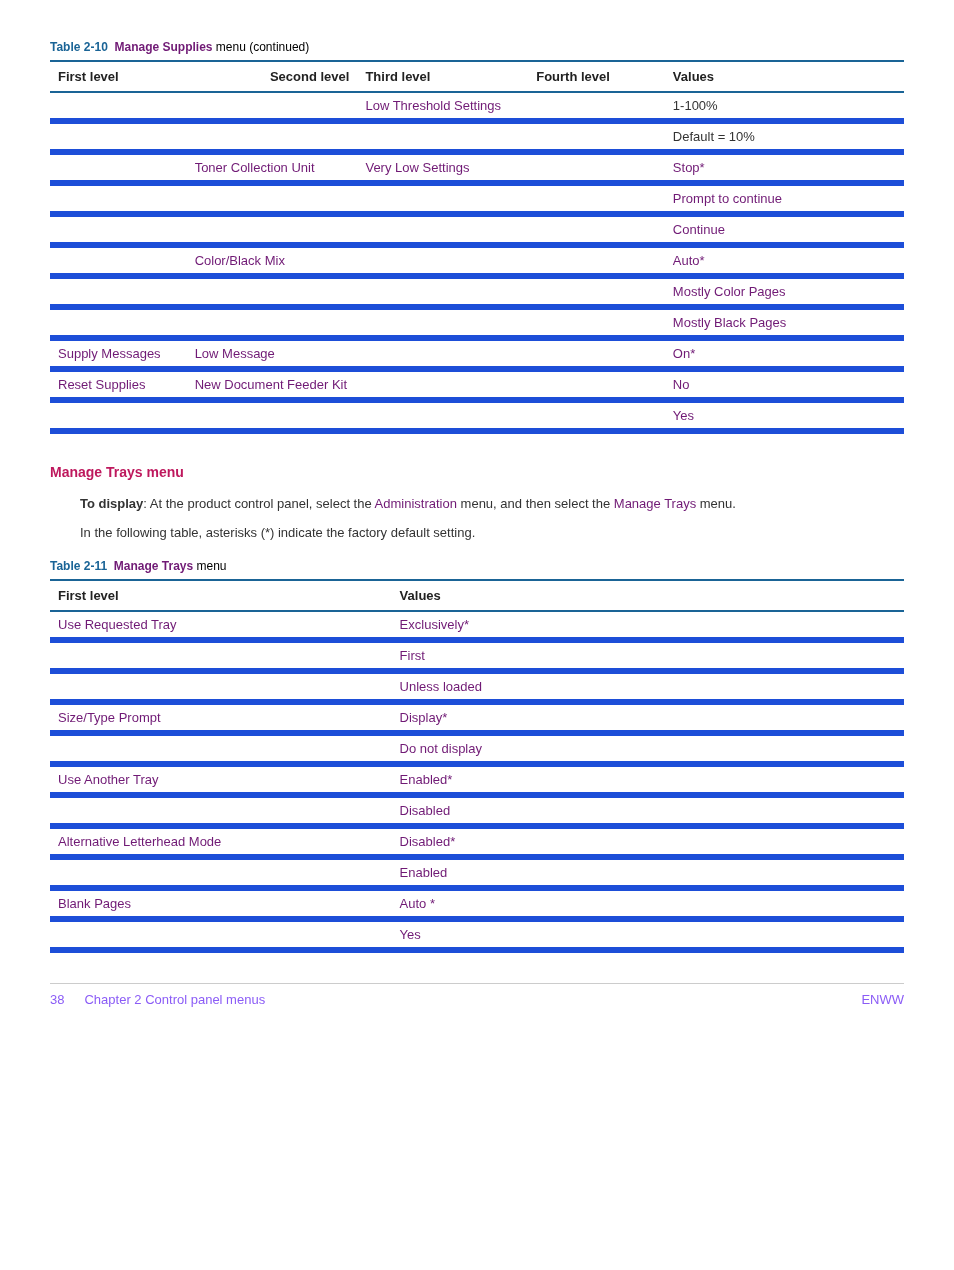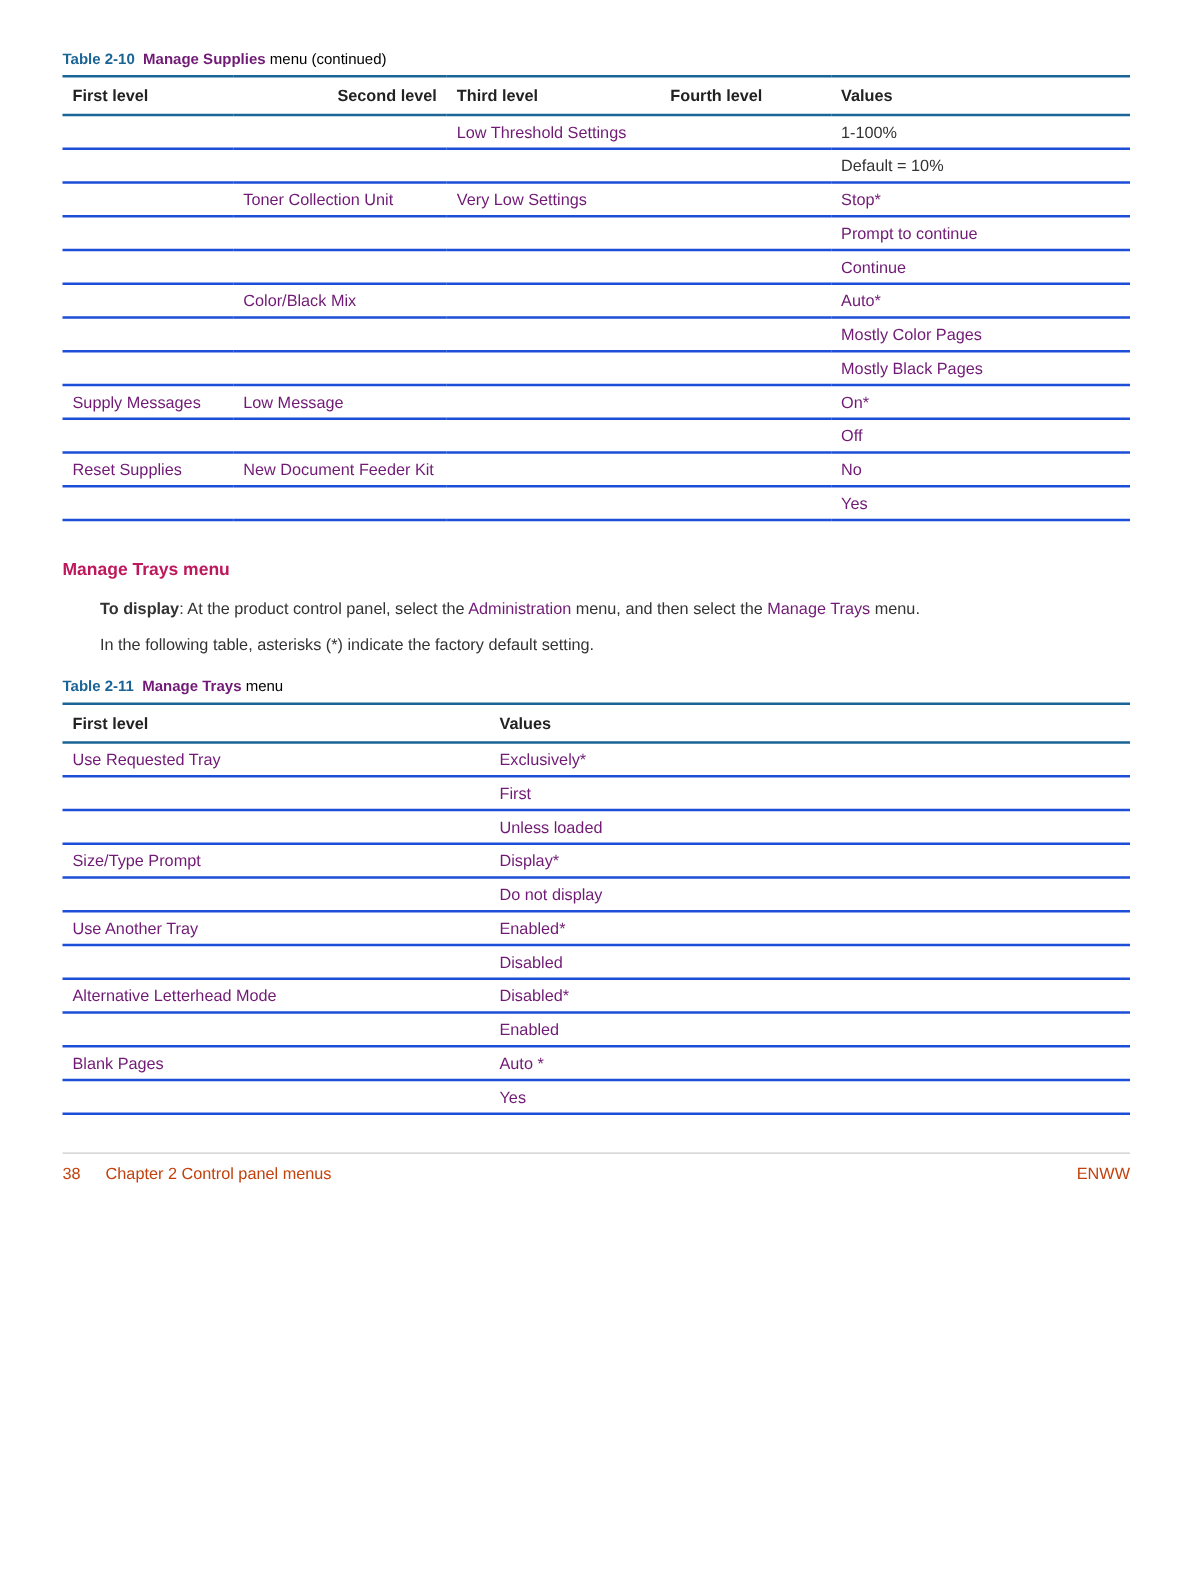--- a/index.html
+++ b/index.html
@@ -31,21 +31,21 @@
       border-bottom: 2px solid #1a6496;
     }
     table thead th {
       text-align: left;
       padding: 7px 8px;
       font-size: 13px;
       font-weight: bold;
       color: #222;
     }
     table tbody tr {
-      border-bottom: 2px solid #1d4ed8;
+      border-bottom: 6px solid #1d4ed8;
     }
     table tbody td {
       padding: 5px 8px;
       vertical-align: top;
       font-size: 13px;
     }
     .link-blue {
       color: #701a75;
     }
     .section-heading {
@@ -60,21 +60,21 @@
       padding-left: 30px;
     }
     .description p {
       margin-bottom: 8px;
     }
     .footer-row {
       display: flex;
       justify-content: space-between;
       margin-top: 30px;
       font-size: 13px;
-      color: #c2410c;
+      color: #8b5cf6;
       border-top: 1px solid #ccc;
       padding-top: 8px;
     }
     .footer-left {
       display: flex;
       gap: 20px;
       align-items: center;
     }
     
     .two-col-table thead th:first-child { width: 40%; }
@@ -162,27 +162,20 @@
       <td class="link-blue">Mostly Black Pages</td>
     </tr>
     <tr>
       <td class="link-blue">Supply Messages</td>
       <td class="link-blue">Low Message</td>
       <td></td>
       <td></td>
       <td class="link-blue">On*</td>
     </tr>
     <tr>
-      <td></td>
-      <td></td>
-      <td></td>
-      <td></td>
-      <td class="link-blue">Off</td>
-    </tr>
-    <tr>
       <td class="link-blue">Reset Supplies</td>
       <td class="link-blue">New Document Feeder Kit</td>
       <td></td>
       <td></td>
       <td class="link-blue">No</td>
     </tr>
     <tr>
       <td></td>
       <td></td>
       <td></td>

